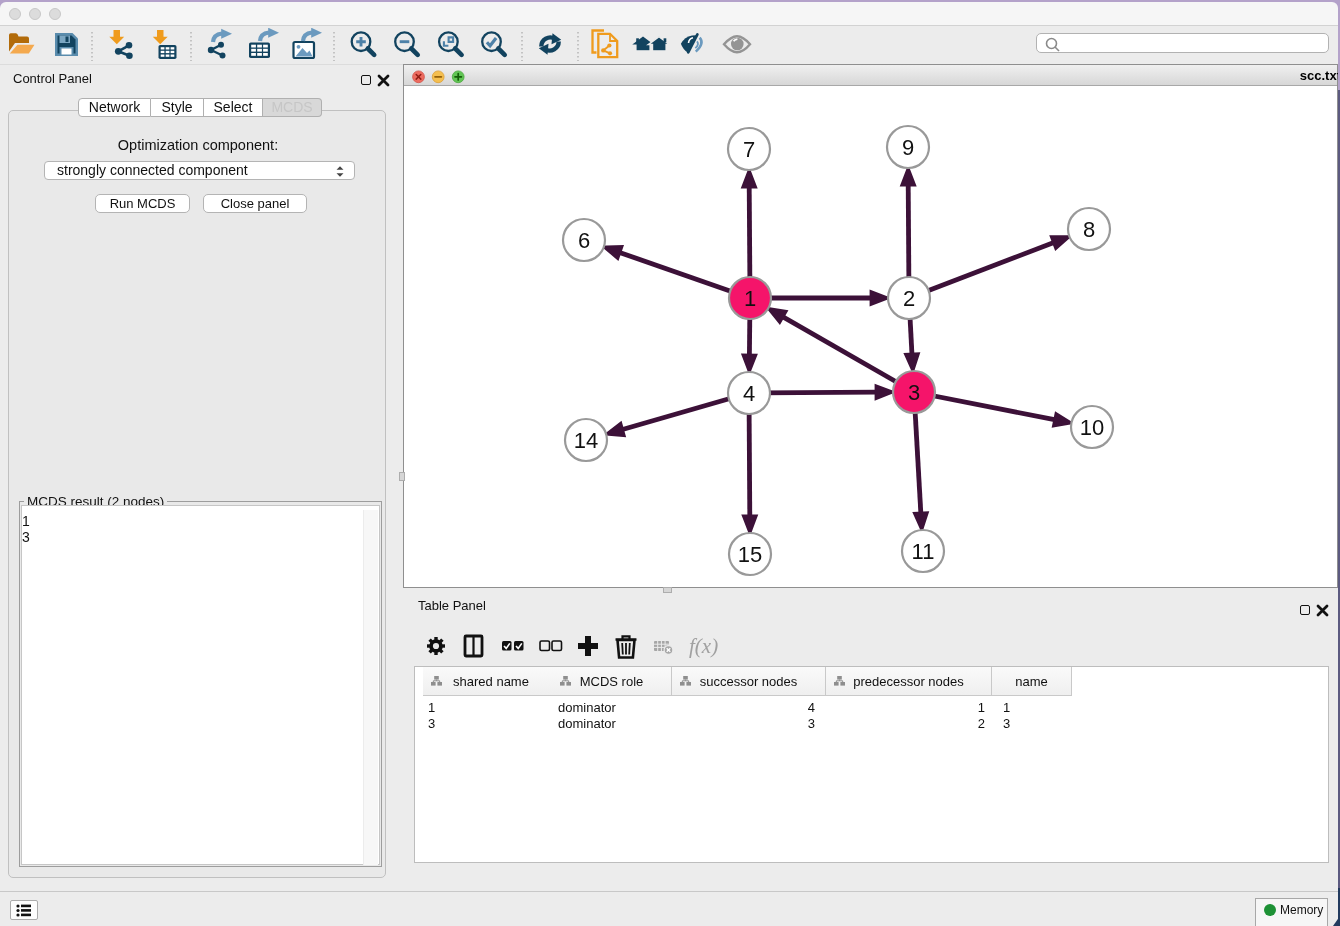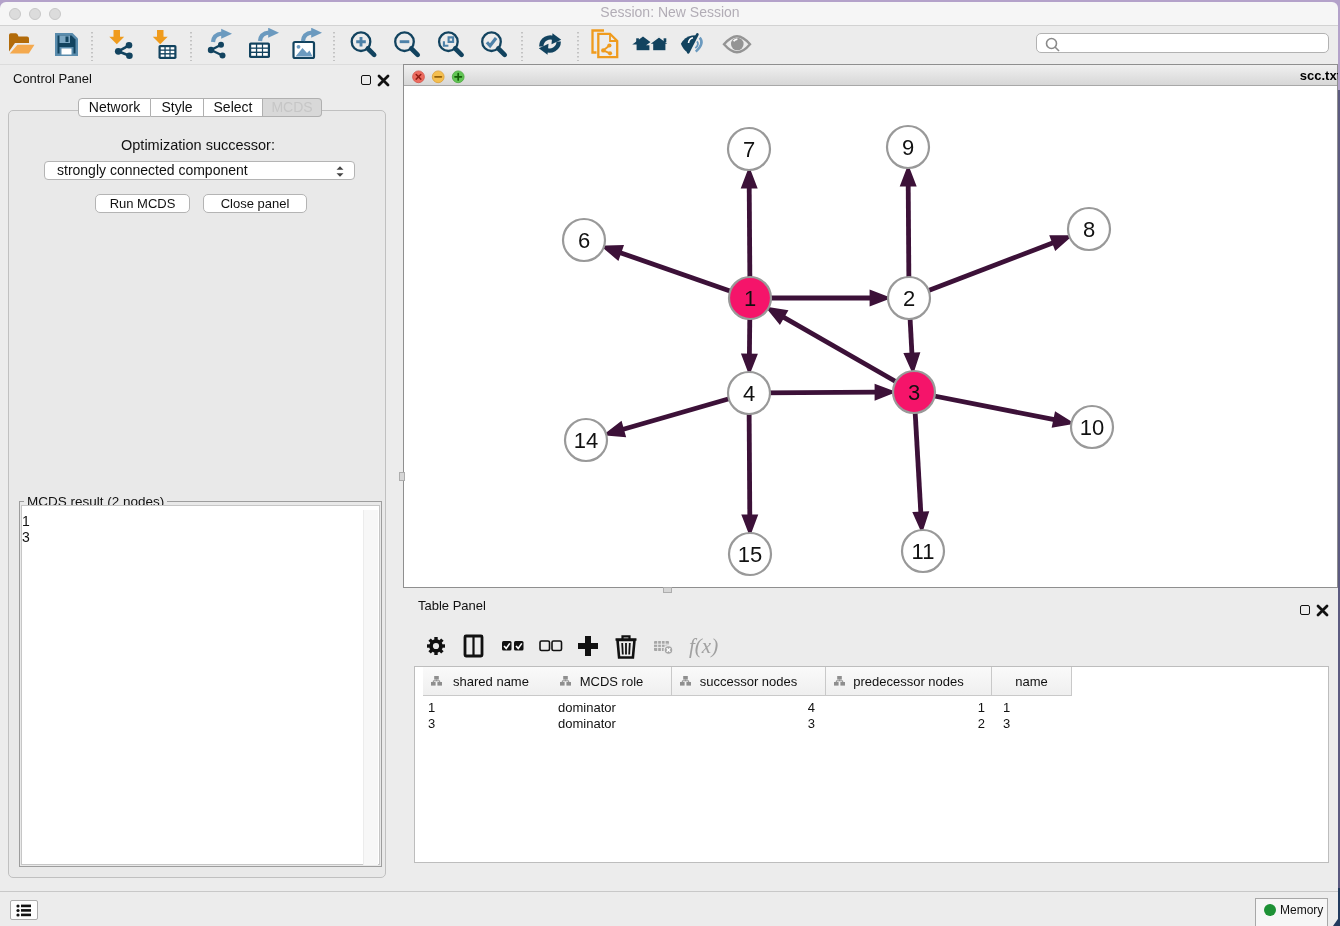--- a/index.html
+++ b/index.html
@@ -58,21 +58,20 @@
 #rightedge3 { left:1338px; top:888px; width:2px; height:38px; background:#223a5e; }
 #rightedge4 { left:1333px; top:916px; width:7px; height:10px; background:#223a5e; clip-path:polygon(100% 0, 100% 100%, 0 100%); }
 </style>
 </head>
 <body>
 <div id="purpletop" class="abs"></div>
 <div id="titlebar" class="abs">
   <div class="tl" style="left:9px;"></div>
   <div class="tl" style="left:29px;"></div>
   <div class="tl" style="left:49px;"></div>
-  <div id="wtitle" class="abs">Session: New Session</div>
 </div>
 <div id="toolbar" class="abs">
   <svg width="1338" height="37" style="position:absolute;left:0;top:2px;">
       <line x1="92" y1="4" x2="92" y2="33" stroke="#9a9a9a" stroke-width="1" stroke-dasharray="1.5,2.5"></line>
       <line x1="191" y1="4" x2="191" y2="33" stroke="#9a9a9a" stroke-width="1" stroke-dasharray="1.5,2.5"></line>
       <line x1="334" y1="4" x2="334" y2="33" stroke="#9a9a9a" stroke-width="1" stroke-dasharray="1.5,2.5"></line>
       <line x1="522" y1="4" x2="522" y2="33" stroke="#9a9a9a" stroke-width="1" stroke-dasharray="1.5,2.5"></line>
       <line x1="578" y1="4" x2="578" y2="33" stroke="#9a9a9a" stroke-width="1" stroke-dasharray="1.5,2.5"></line>
       <path d="M9 7 q0 -1.8 1.8 -1.8 h5 q1.5 0 2 1.5 l0.7 1.8 h8.5 q2 0 2 2 v4.5 h-14 l-6 8.5 z" fill="#b26b0a"></path>
       <path d="M17.5 16.799999999999997 h17 l-5.7 8.7 h-19 z" fill="#f4a94e"></path>
@@ -184,21 +183,21 @@
       </svg>
     </div>
 </div>
 <div id="cpanel" class="abs">
   <div id="cptitle" class="abs">Control Panel</div>
   <div class="fbtn" style="left:361px;"></div>
   <svg class="abs" style="left:377px; top:8px;" width="13" height="13" viewBox="0 0 13 13">
       <path d="M2 2 L11 11 M11 2 L2 11" stroke="#111" stroke-width="2.8" stroke-linecap="round"></path>
     </svg>
   <div id="cpbody" class="abs">
-    <div id="optlabel" class="abs">Optimization successor:</div>
+    <div id="optlabel" class="abs">Optimization component:</div>
     <div id="cselect" class="abs">strongly connected component
       <svg style="position:absolute; right:9px; top:3px;" width="10" height="13" viewBox="0 0 10 13">
           <path d="M1.5 4.8 L5 1.2 L8.5 4.8 Z M1.5 8.2 L5 11.8 L8.5 8.2 Z" fill="#444"></path>
         </svg>
     </div>
     <div class="btn" style="left:86px; width:95px;">Run MCDS</div>
     <div class="btn" style="left:194px; width:104px;">Close panel</div>
     <div id="fieldset" class="abs">
       <div id="fslegend">MCDS result (2 nodes)</div>
       <div id="fswhite">

